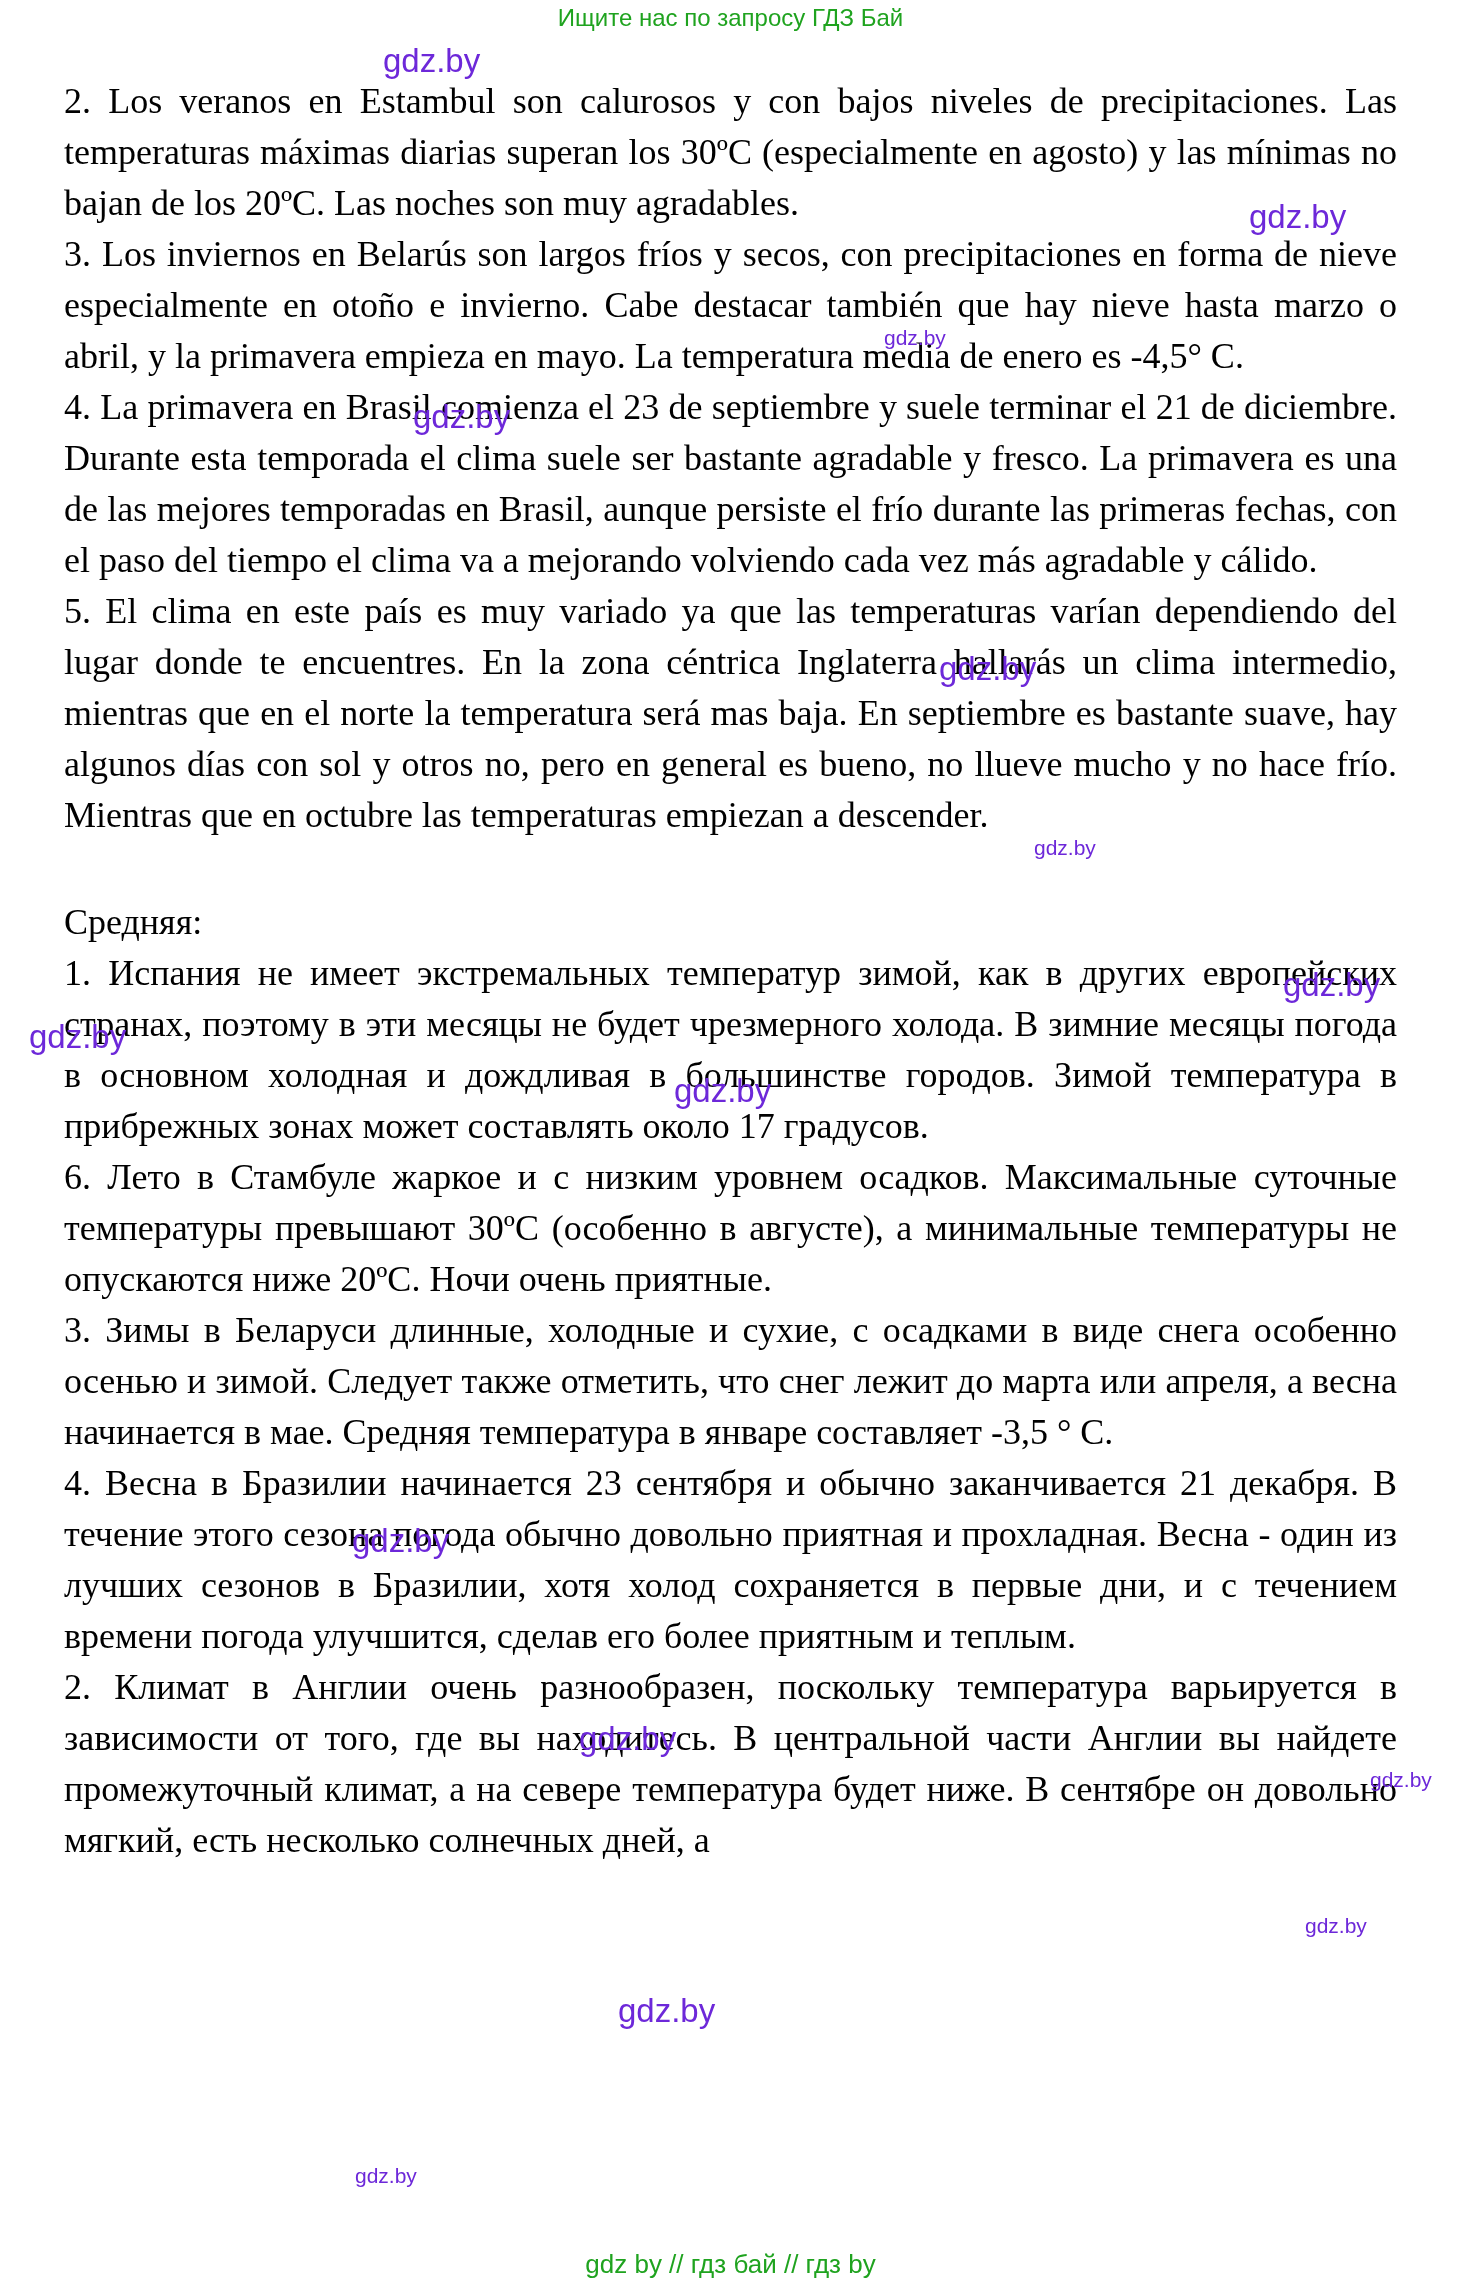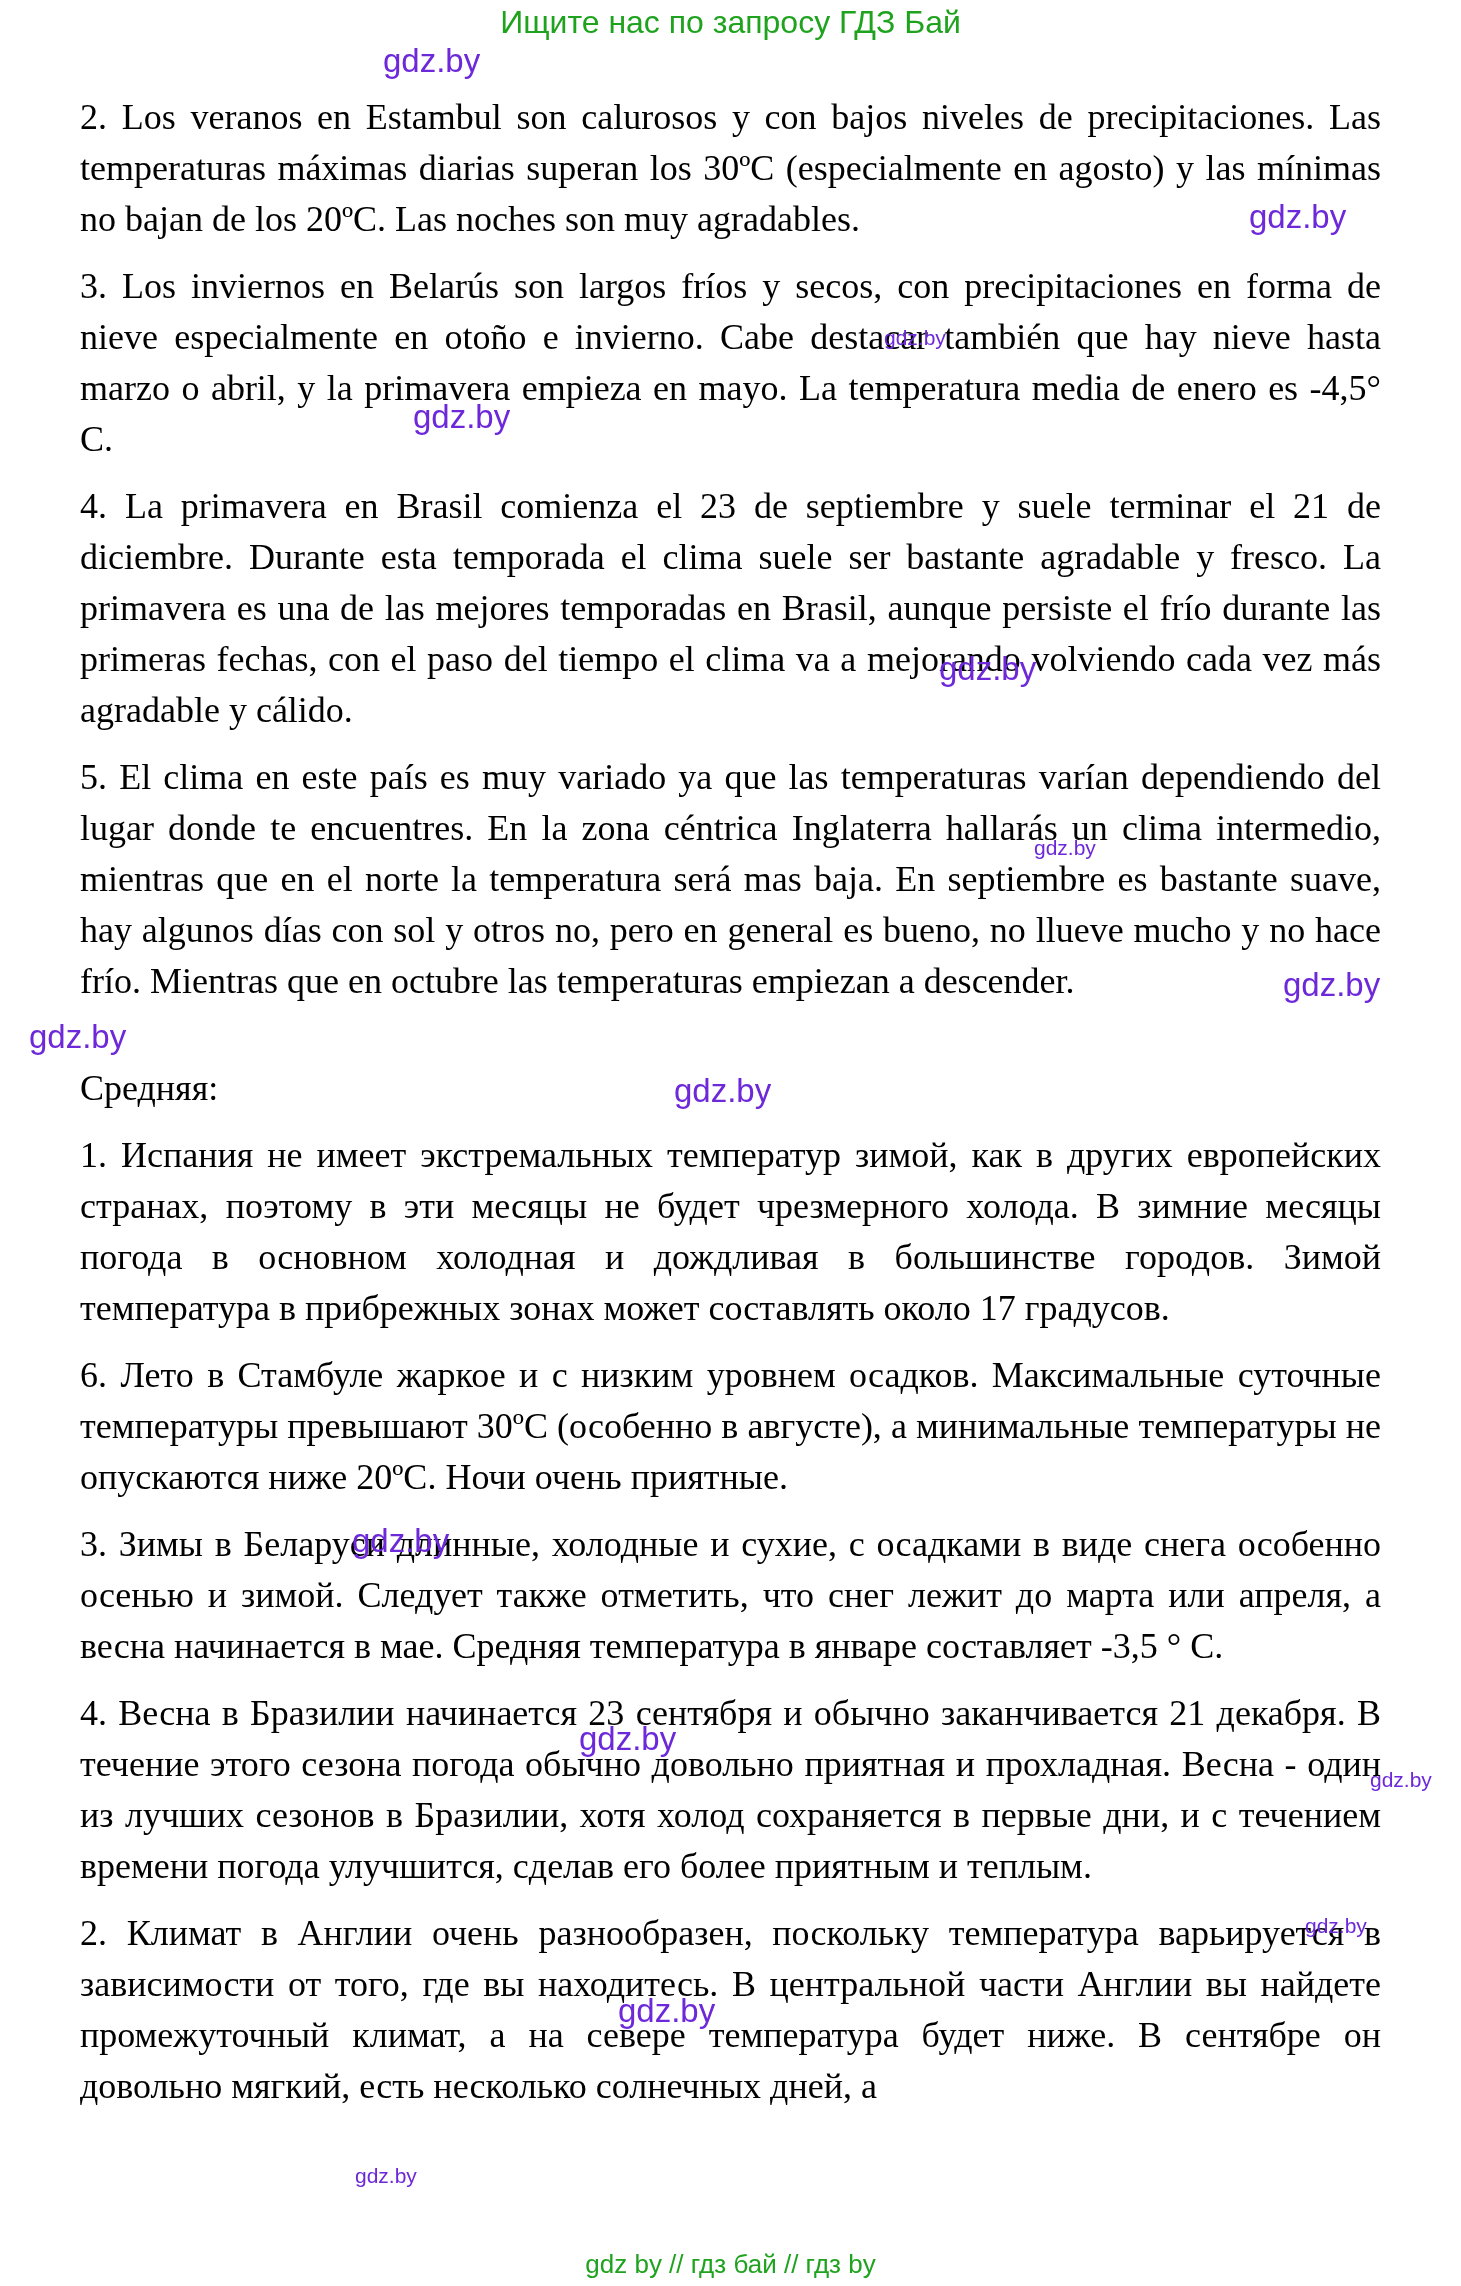--- a/index.html
+++ b/index.html
@@ -16,31 +16,31 @@
     color: #000000;
     overflow: hidden;
   }
   .promo {
     position: absolute;
     top: 4px;
     left: 0;
     width: 100%;
     text-align: center;
     font-family: "Liberation Sans", sans-serif;
-    font-size: 32px;
+    font-size: 24px;
     color: #1fa31f;
   }
   .content {
     position: absolute;
     top: 76px;
     left: 64px;
     width: 1333px;
   }
   .content p.body {
-    margin: 16px;
+    margin: 0;
     font-size: 36px;
     line-height: 51px;
     text-align: justify;
     text-justify: inter-word;
   }
   .content p.heading {
     margin-top: 56px;
     text-align: left;
   }
   .wm {

